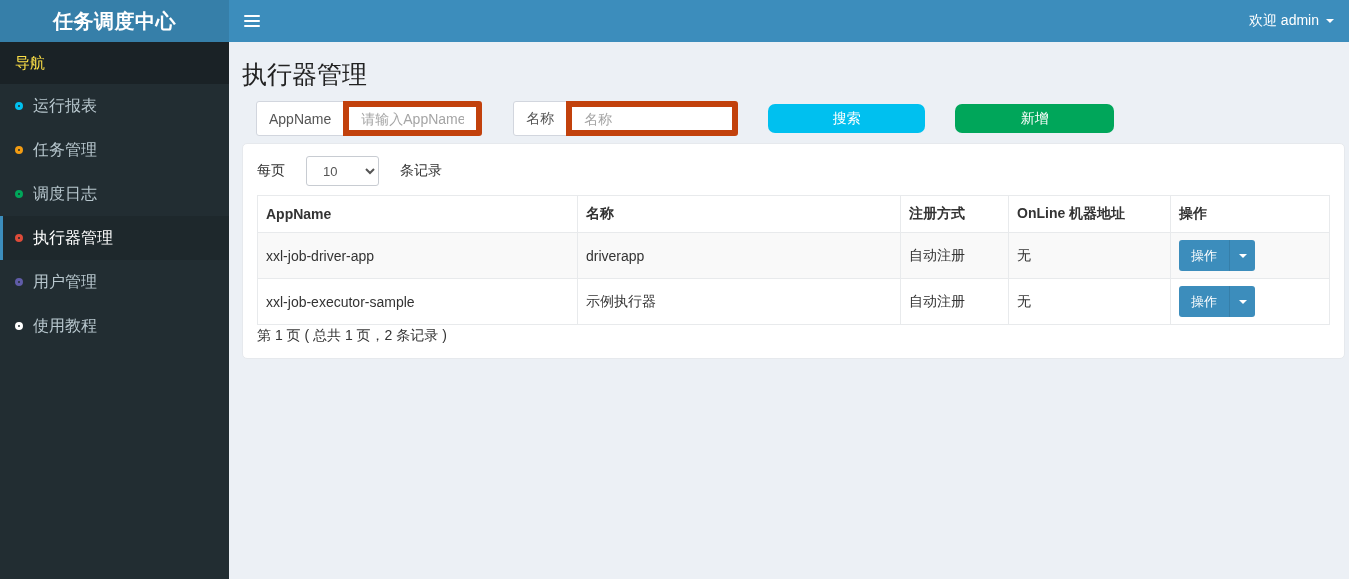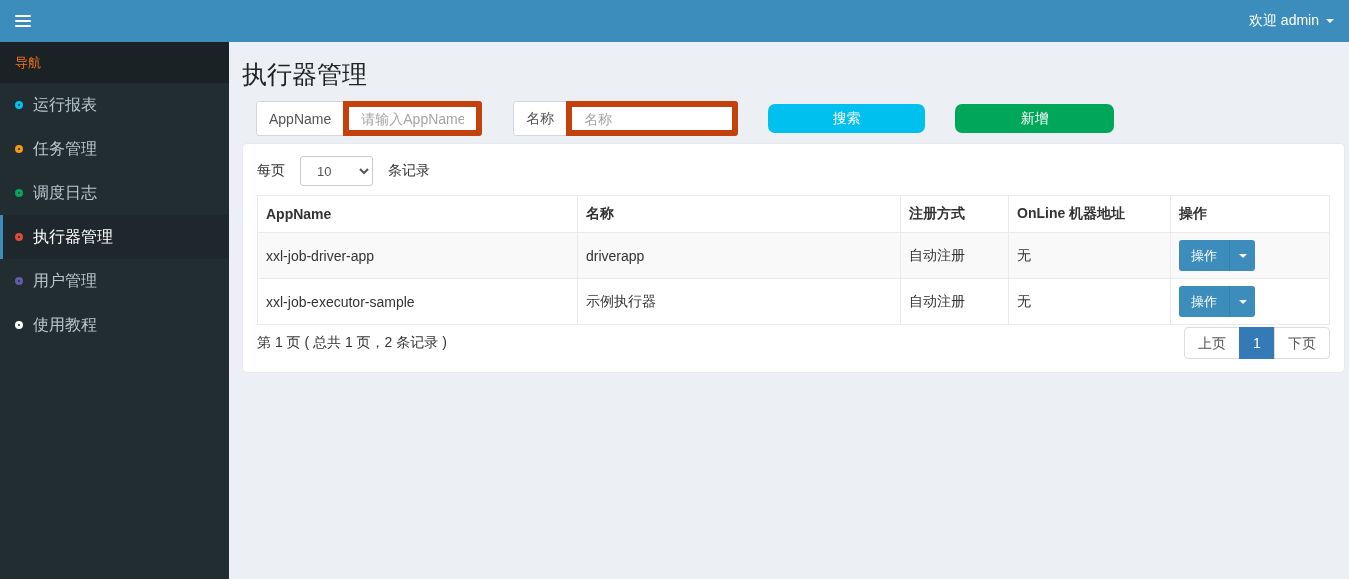--- a/index.html
+++ b/index.html
@@ -22,21 +22,21 @@
   .hamburger i { display:block; width:16px; height:2px; background:#fff; border-radius:1px; }
   .user-menu { color:#fff; font-size:14px; height:32px; padding:0 15px;
     display:flex; align-items:center; gap:7px; cursor:pointer; }
   .caret { display:inline-block; width:0; height:0;
     border-left:4px solid transparent; border-right:4px solid transparent;
     border-top:4px solid #fff; }
   
   .main-wrap { display:flex; height:537px; }
   
   .sidebar { width:229px; background:#222d32; flex:none; }
-  .nav-header { background:#1a2226; color:#f97316; font-size:13px; padding:12px 15px 11px; }
+  .nav-header { background:#1a2226; color:#fde047; font-size:15px; padding:12px 15px 11px; }
   .menu { list-style:none; margin:0; padding:0; }
   .menu-item { display:flex; align-items:center; height:44px; padding:0 15px 0 12px;
     color:#b8c7ce; font-size:16px; cursor:pointer; border-left:3px solid transparent; }
   .menu-item .circle-icon { width:8px; height:8px; border:3px solid #b8c7ce;
     border-radius:50%; margin-right:10px; flex:none; }
   .menu-item.active { background:#1e282c; color:#fff; border-left-color:#3c8dbc; }
   
   .content { flex:1; padding:15px 4px 0 13px; }
   .page-title { margin:0; font-size:25px; font-weight:500; color:#222; line-height:34px; }
   
@@ -51,21 +51,21 @@
   .g2 { margin-left:31px; }
   .g2 input { width:172px; }
   .btn { height:29px; border:none; border-radius:7px; color:#fff; font-size:14px;
     cursor:pointer; font-family:inherit; }
   .btn-search { width:157px; margin-left:30px; background:#00c0ef; }
   .btn-add { width:159px; margin-left:30px; background:#00a65a; }
   
   .panel { margin-top:7px; background:#fff; border:1px solid #e6e9ed; border-radius:5px;
     padding:10px 14px 13px; }
   .page-size-row { display:flex; align-items:center; font-size:14px; color:#333;
-    gap:15px; height:30px; margin-top:2px; }
+    gap:21px; height:30px; margin-top:2px; }
   .page-size-row select { width:73px; height:30px; border:1px solid #c8ccd2; border-radius:3px;
     font-size:13px; color:#555; padding:0 4px 0 12px; background:#fff; font-family:inherit; }
   
   table { border-collapse:collapse; width:100%; margin-top:9px; table-layout:fixed; }
   th, td { border:1px solid #e8eaec; font-size:14px; color:#333; text-align:left;
     overflow:hidden; white-space:nowrap; }
   th { padding:9px 8px; font-weight:bold; background:#fff; }
   td { padding:4px 8px; }
   tbody tr:nth-child(odd) { background:#f9f9f9; }
   td.action-cell { padding:7px 8px; }
@@ -82,20 +82,21 @@
     background:#fff; color:#555; font-size:14px; text-align:center; margin-left:-1px;
     cursor:pointer; }
   .page-btn.prev { border-radius:4px 0 0 4px; margin-left:0; }
   .page-btn.next { border-radius:0 4px 4px 0; }
   .page-btn.current { width:36px; padding:0; color:#fff; background:#337ab7; border-color:#337ab7; }
 </style>
 </head>
 <body>
 
 <header class="navbar">
+  <div class="logo" style="background-color: rgb(54, 127, 169);">任务调度中心</div>
   <div class="navbar-main" style="background-color: rgb(60, 141, 188);">
     <div class="hamburger">
       <i></i>
       <i></i>
       <i></i>
     </div>
     <div class="user-menu">
       <span>欢迎 admin</span>
       <span class="caret"></span>
     </div>
@@ -202,21 +203,16 @@
                   <span class="caret"></span>
                 </span>
               </span>
             </td>
           </tr>
         </tbody>
       </table>
 
       <div class="table-footer">
         <span class="summary">第 1 页 ( 总共 1 页，2 条记录 )</span>
-        <div class="pager">
-          <span class="page-btn prev">上页</span>
-          <span class="page-btn current" style="background-color: rgb(51, 122, 183); border-color: rgb(51, 122, 183);">1</span>
-          <span class="page-btn next">下页</span>
-        </div>
       </div>
     </section>
   </main>
 </div>
 
 </body></html>

